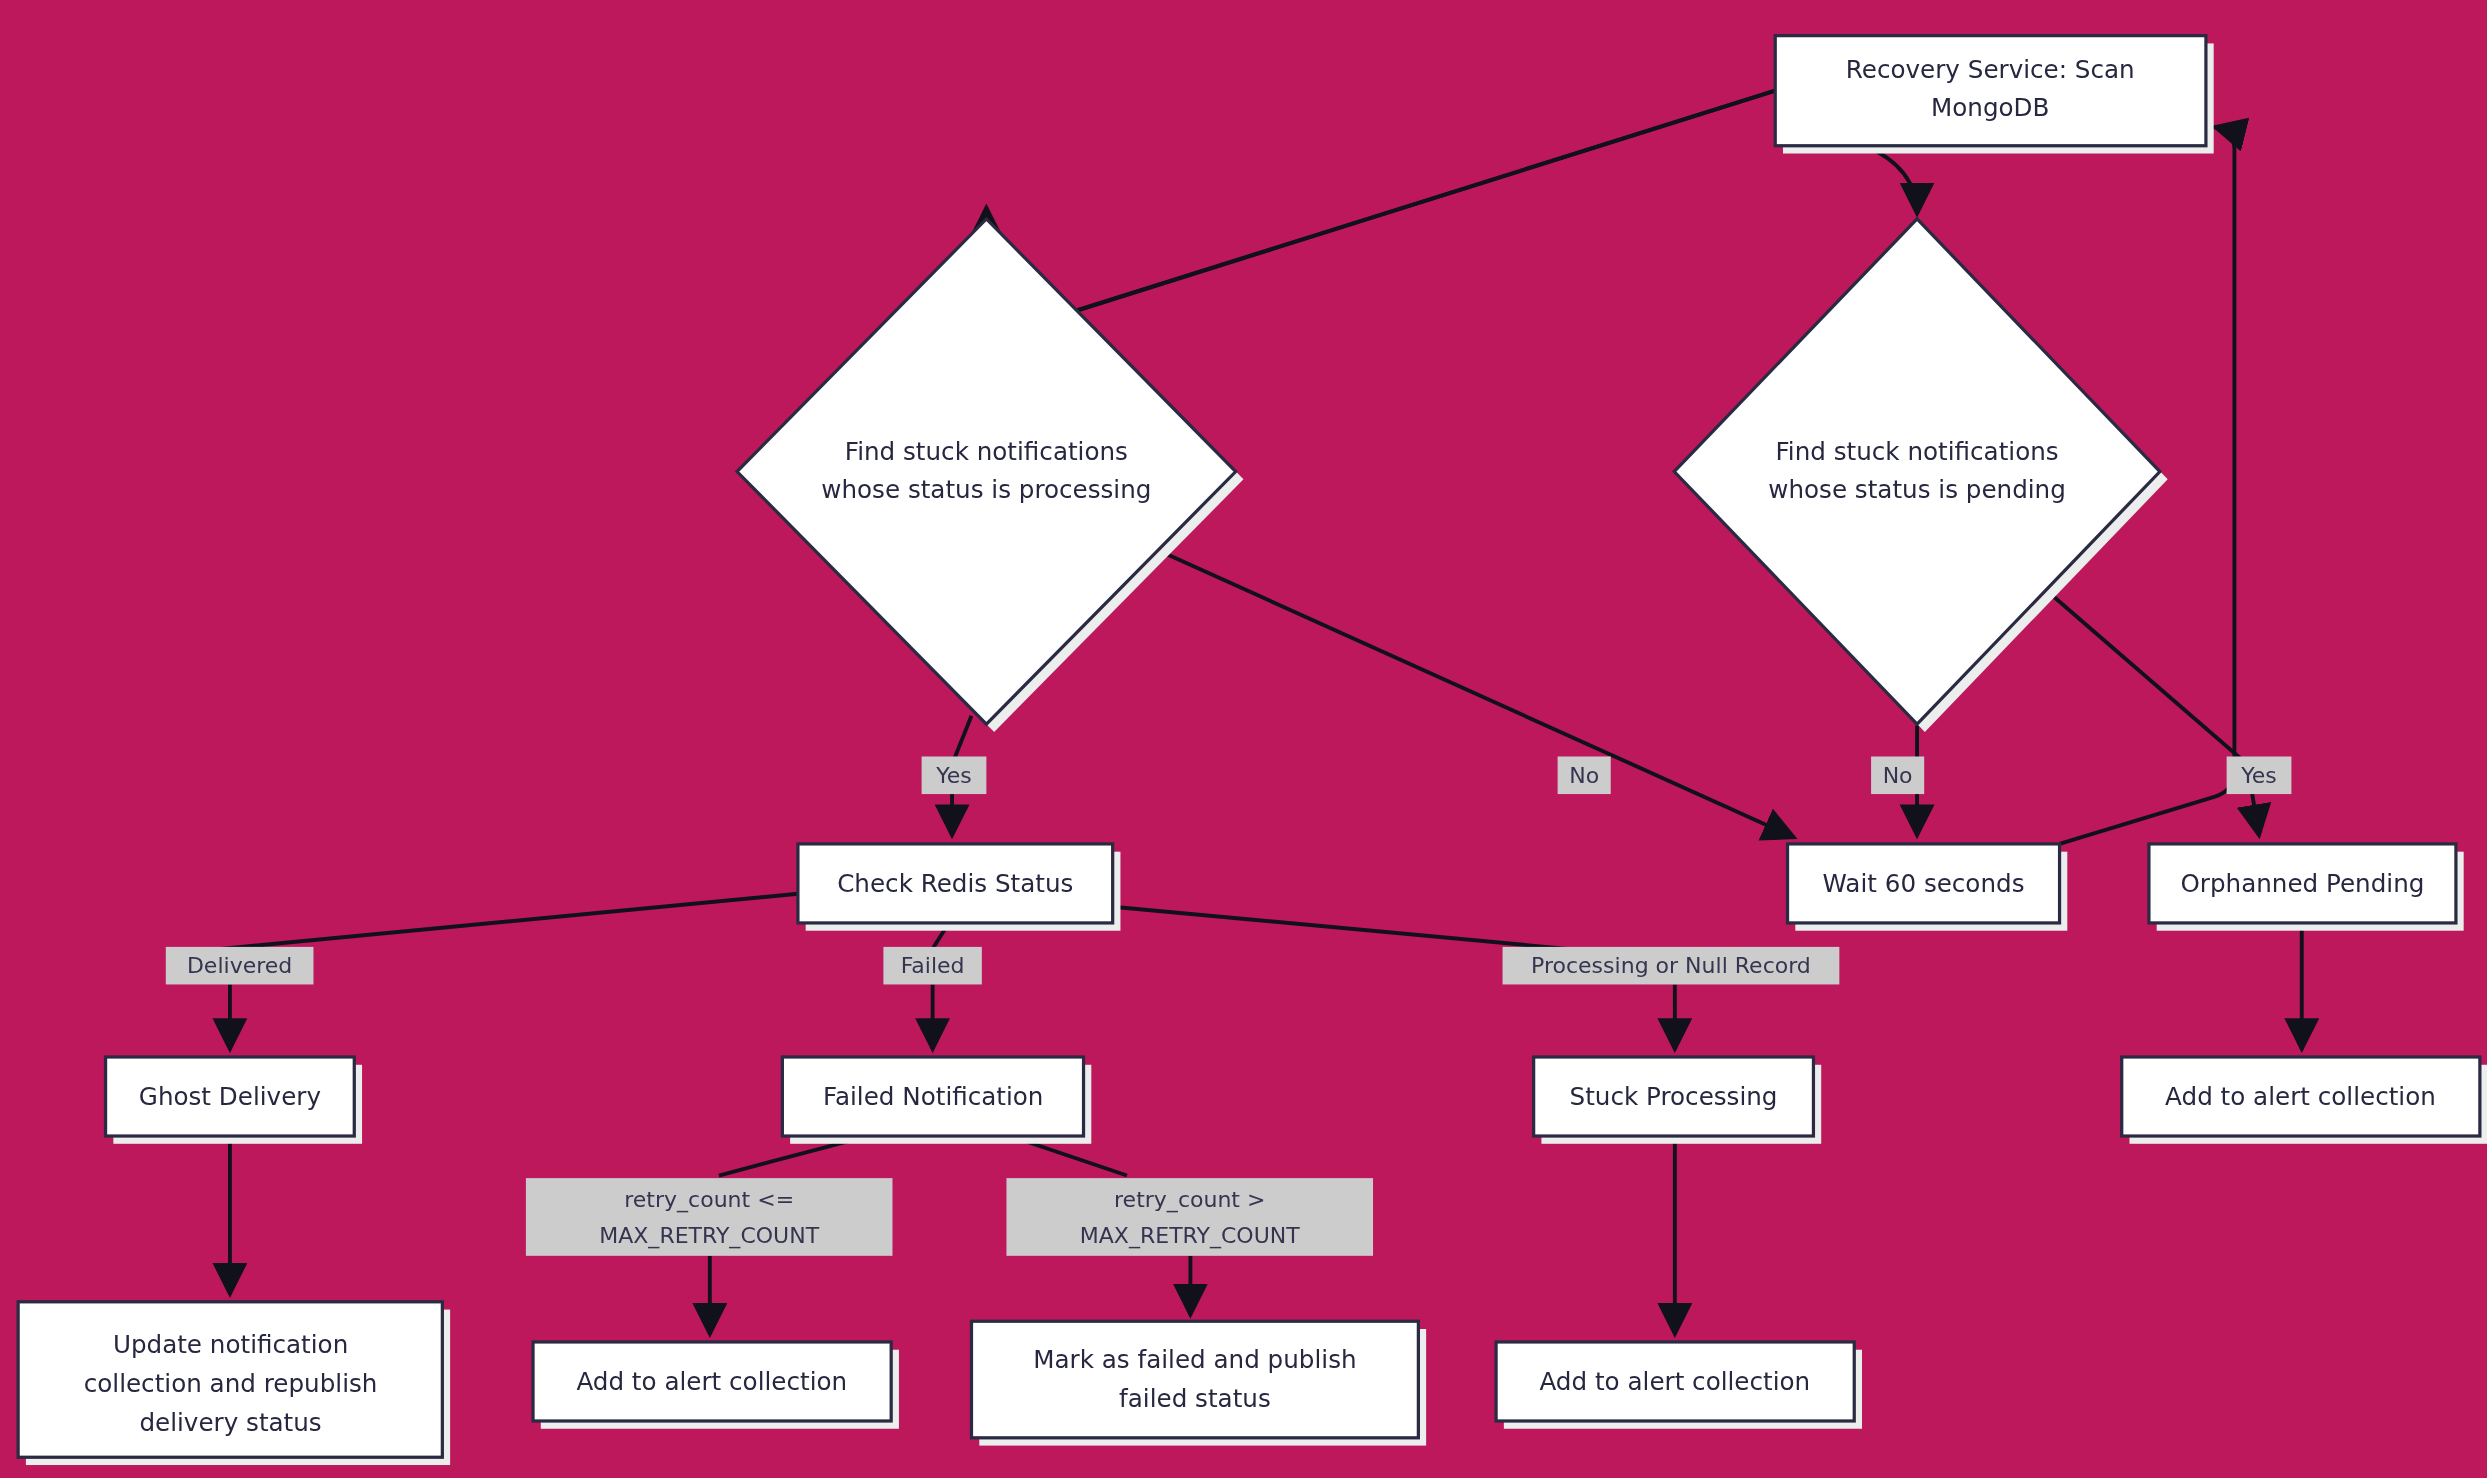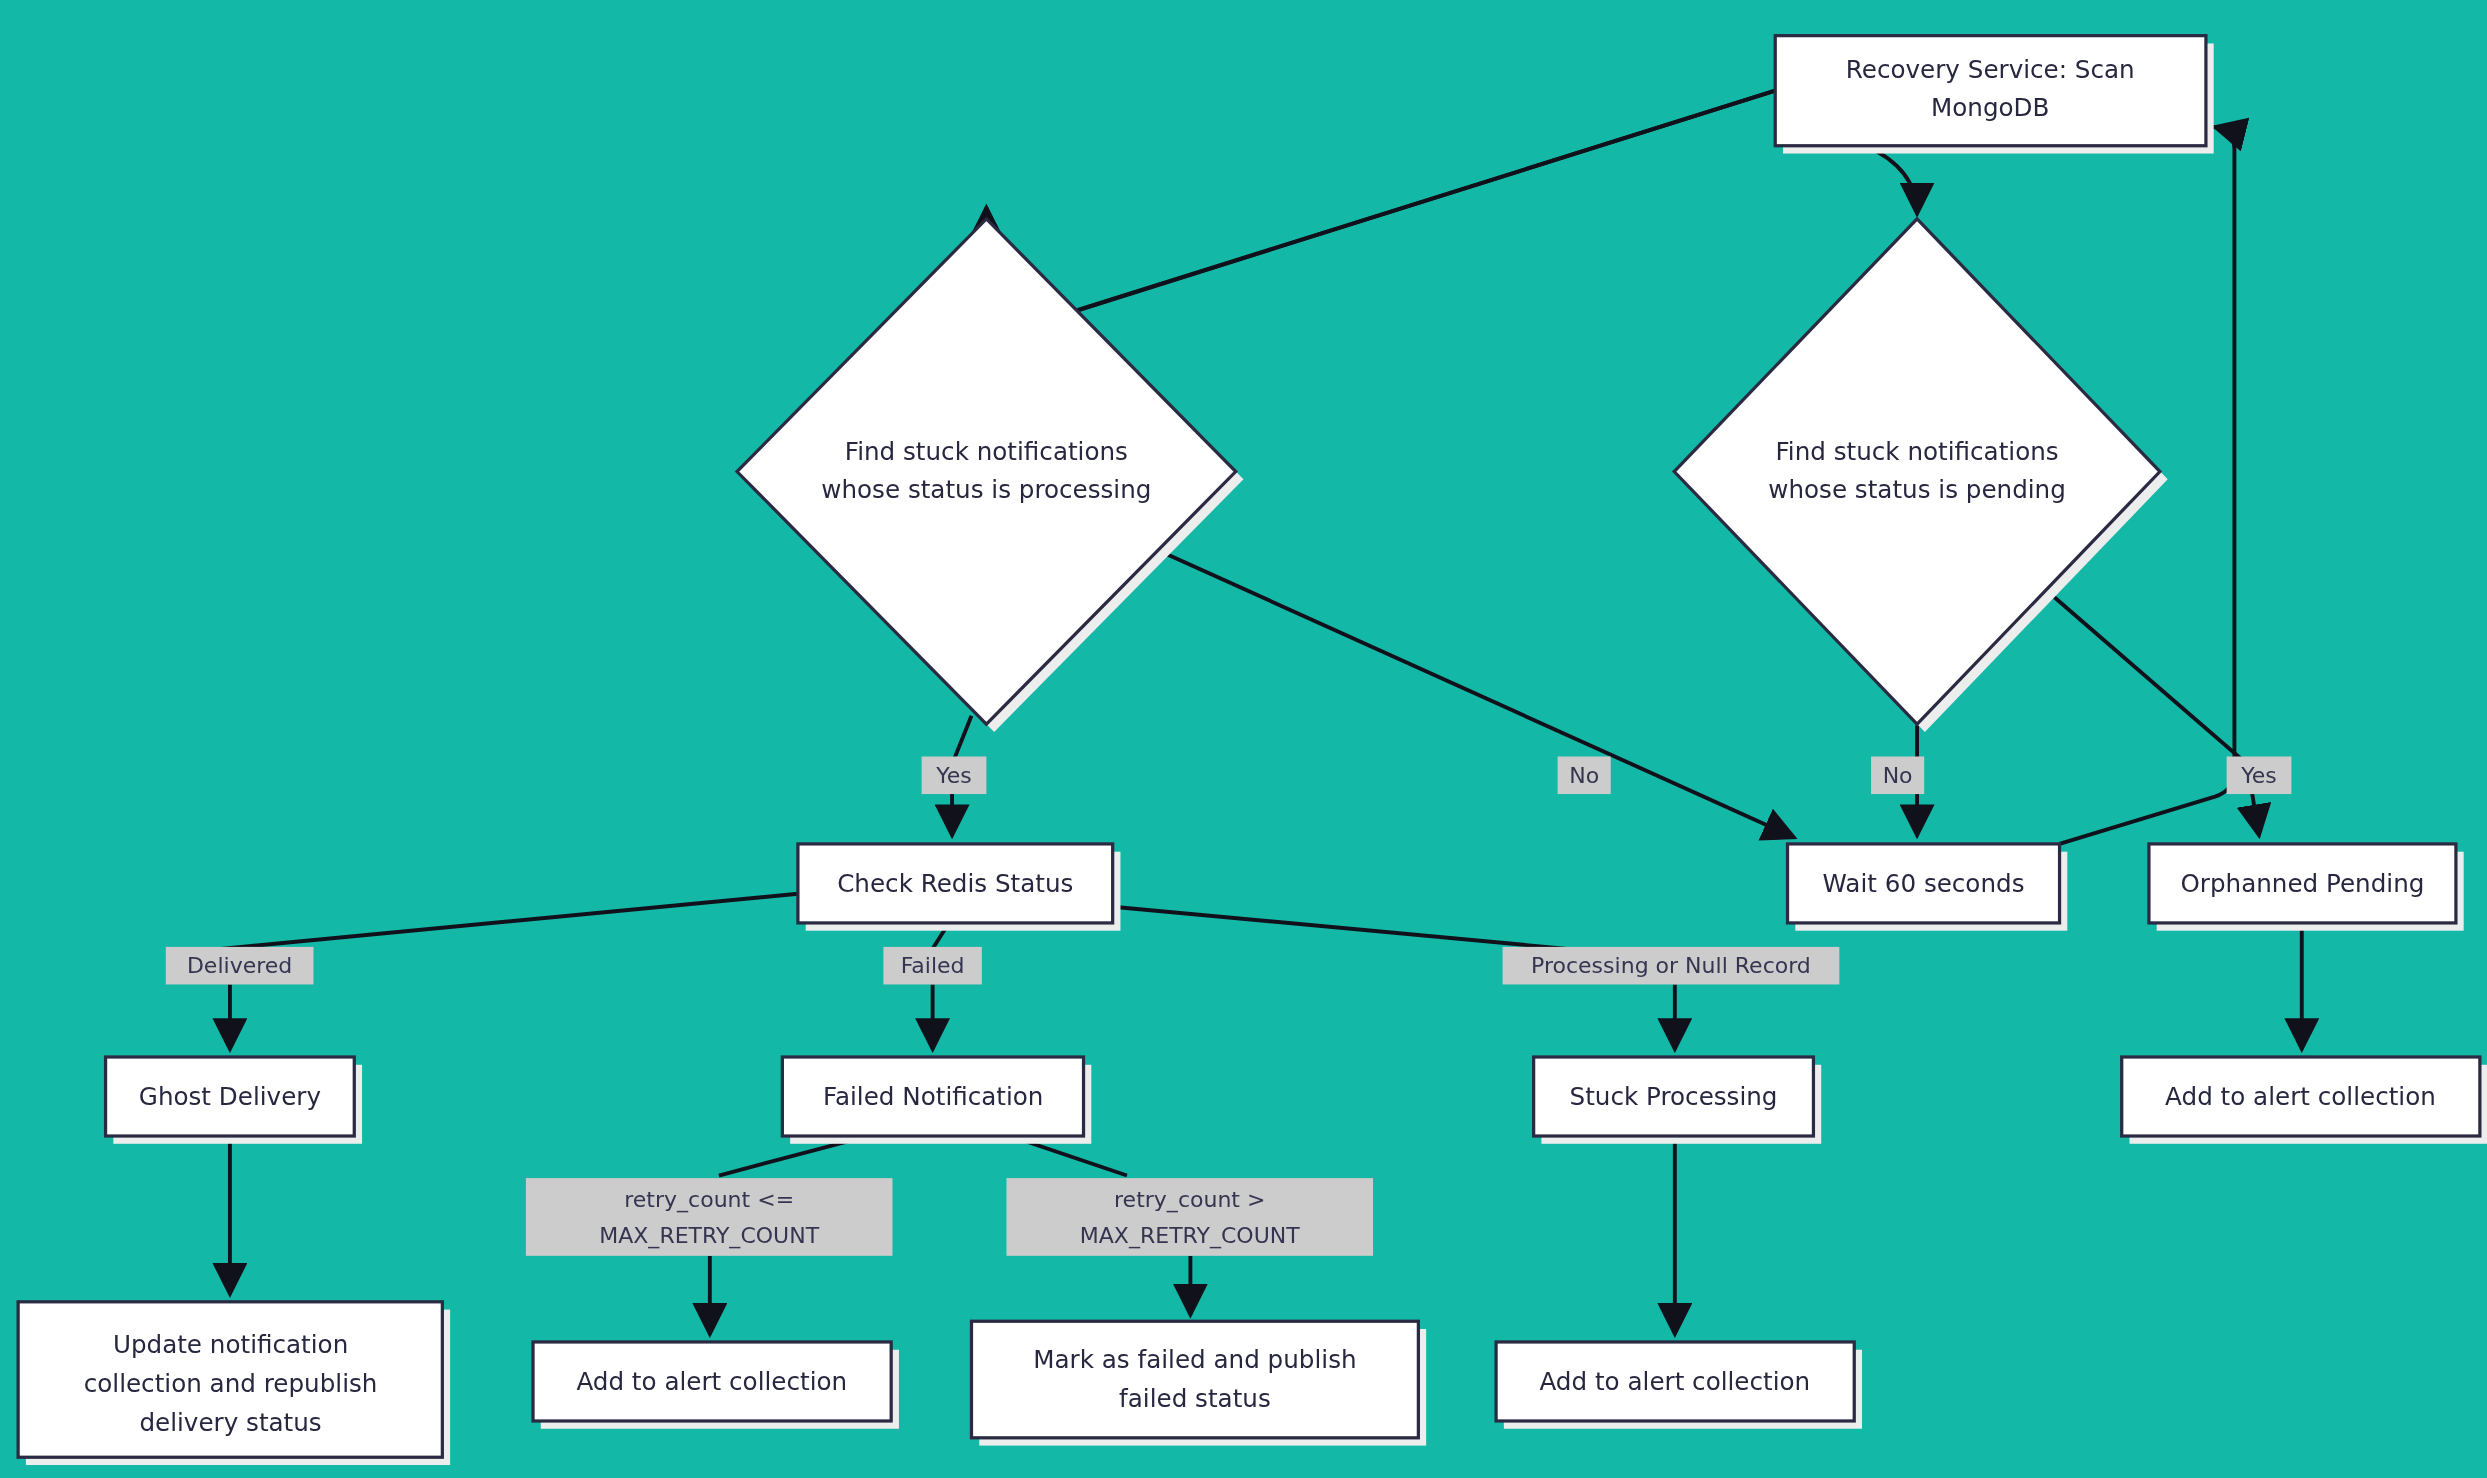--- a/index.html
+++ b/index.html
@@ -10,21 +10,21 @@
   body {
     font-family: "DejaVu Sans", sans-serif;
     width: 2487px;
     height: 1478px;
     overflow: hidden;
   }
   #diagram-root {
     position: relative;
     width: 2487px;
     height: 1478px;
-    background: #14b8a6;
+    background: #be185d;
   }
   svg.flowchart {
     display: block;
     width: 2487px;
     height: 1478px;
   }
   .node-shape {
     fill: #ffffff;
     stroke: #2a2a42;
     stroke-width: 5;

